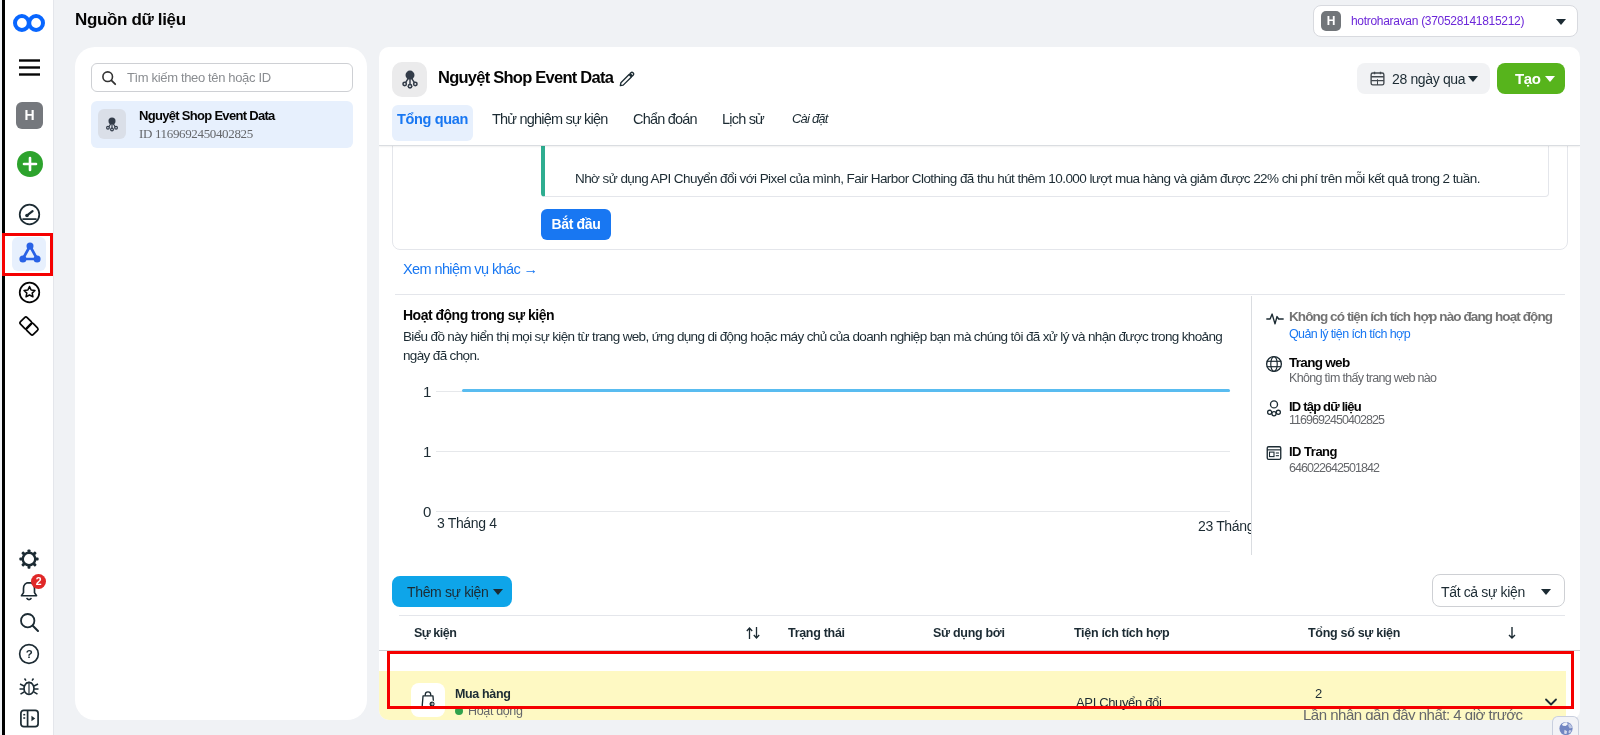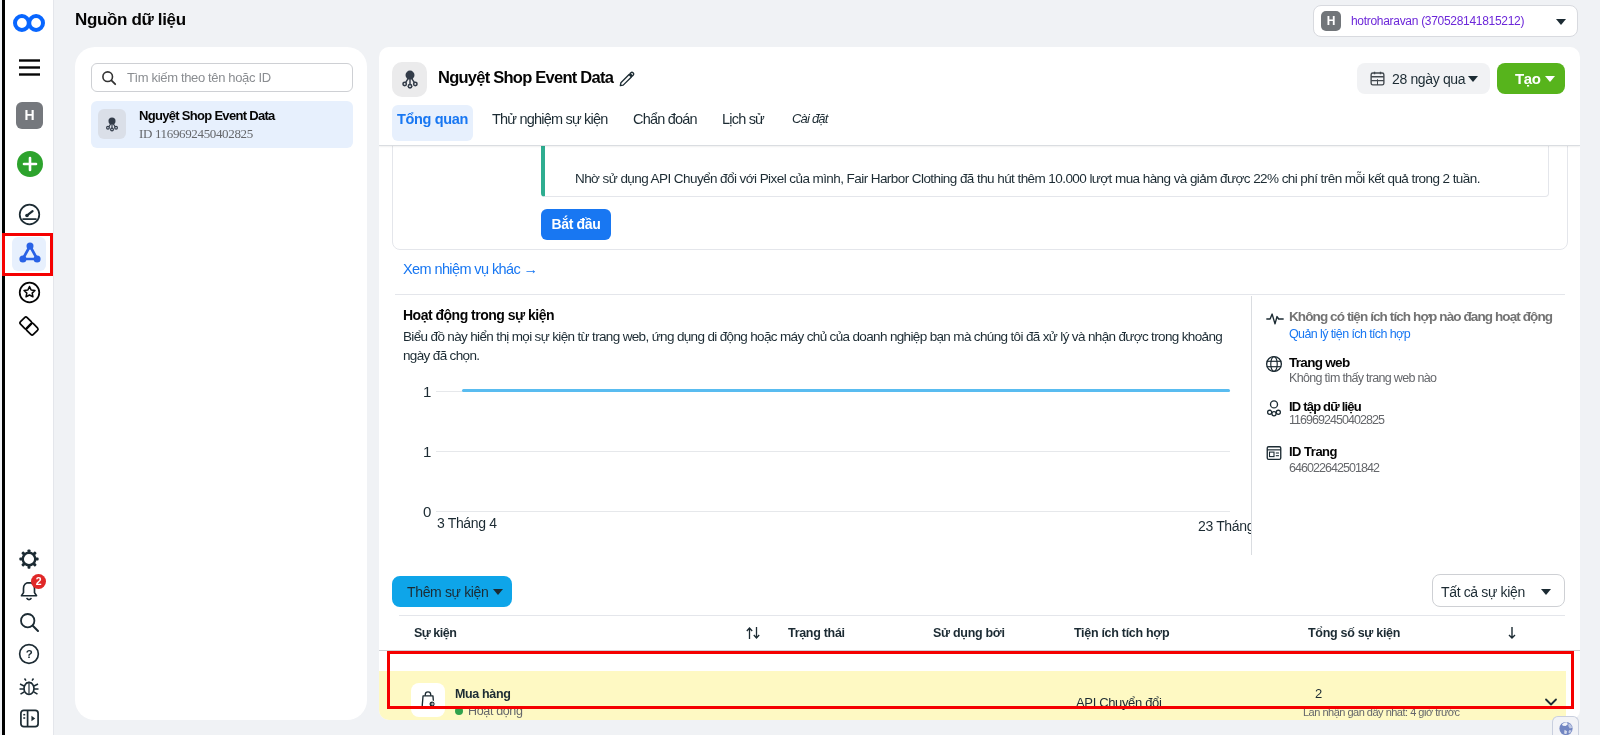--- a/index.html
+++ b/index.html
@@ -184,21 +184,21 @@
         <path d="M7 6.3 v-1.3 a3 3 0 0 1 6 0 v1.3" fill="none" stroke="#1c2b33" stroke-width="1.5"></path>
         <circle cx="14.5" cy="15.5" r="3.4" fill="#1c2b33" stroke="#fff" stroke-width="1.2"></circle>
         <path d="M13.2 15.5 h2.6 M14.8 14.4 l1.2 1.1 -1.2 1.1" fill="none" stroke="#fff" stroke-width="0.9"></path>
       </svg>
     </div>
     <div class="abs" style="left:76px; top:16px; font-size:12.5px; font-weight:bold;">Mua hàng</div>
     <div class="abs" style="left:76px; top:36px; width:8px; height:8px; background:#31a24c; border-radius:50%;"></div>
     <div class="abs" style="left:89px; top:33px; font-size:12.5px; color:#65676b;">Hoạt động</div>
     <div class="abs" style="left:697px; top:24px; font-size:13px;">API Chuyển đổi</div>
     <div class="abs" style="left:936px; top:15px; font-size:13px;">2</div>
-    <div class="abs nw" style="left:924px; top:35px; font-size:11px; color:#65676b; letter-spacing:-0.5px;">Lần nhận gần đây nhất: 4 giờ trước</div>
+    <div class="abs nw" style="left:924px; top:35px; font-size:15px; color:#65676b; letter-spacing:-0.5px;">Lần nhận gần đây nhất: 4 giờ trước</div>
     <svg class="abs" style="left:1165px; top:26px;" width="14" height="10" viewBox="0 0 14 10">
         <polyline points="2,2.5 7,7.5 12,2.5" fill="none" stroke="#1c2b33" stroke-width="1.8" stroke-linecap="round" stroke-linejoin="round"></polyline>
       </svg>
   </div>
 </div>
 
 <div class="abs" style="left:2px; top:233px; width:51px; height:43px; border:3.5px solid #f50000;"></div>
 <div class="abs" style="left:387px; top:651px; width:1187px; height:58px; border:3.5px solid #f50000;"></div>
 
 <div class="abs" style="left:1552px; top:716px; width:27px; height:19px; background:#f2f3f7; border:1px solid #c9cfde; border-radius:6px 6px 0 0; border-bottom:none;">

